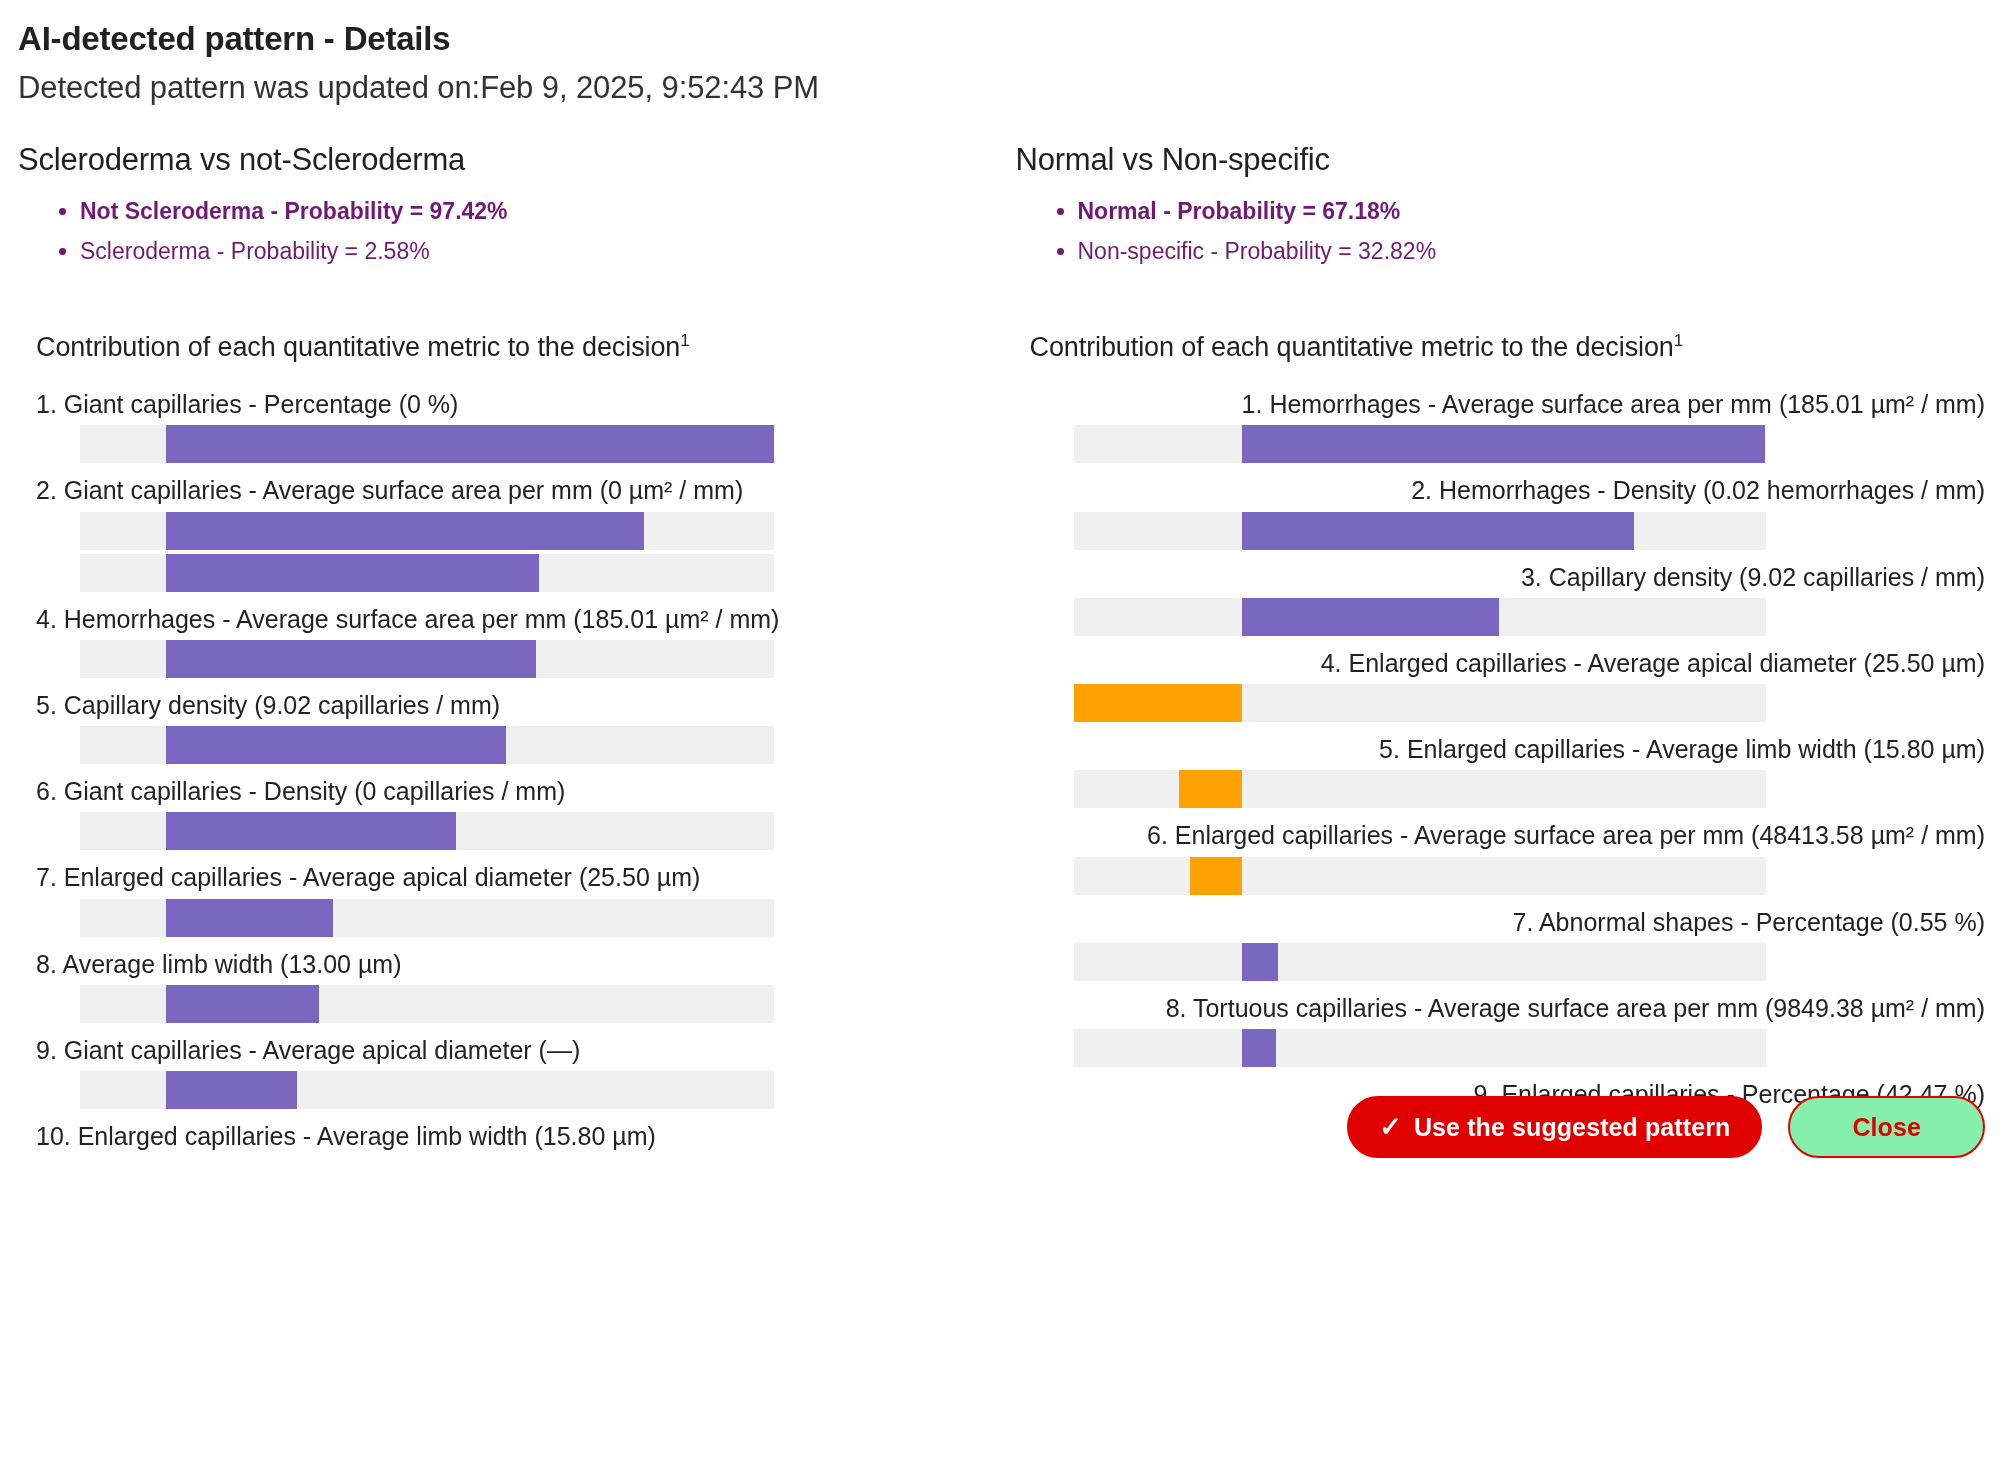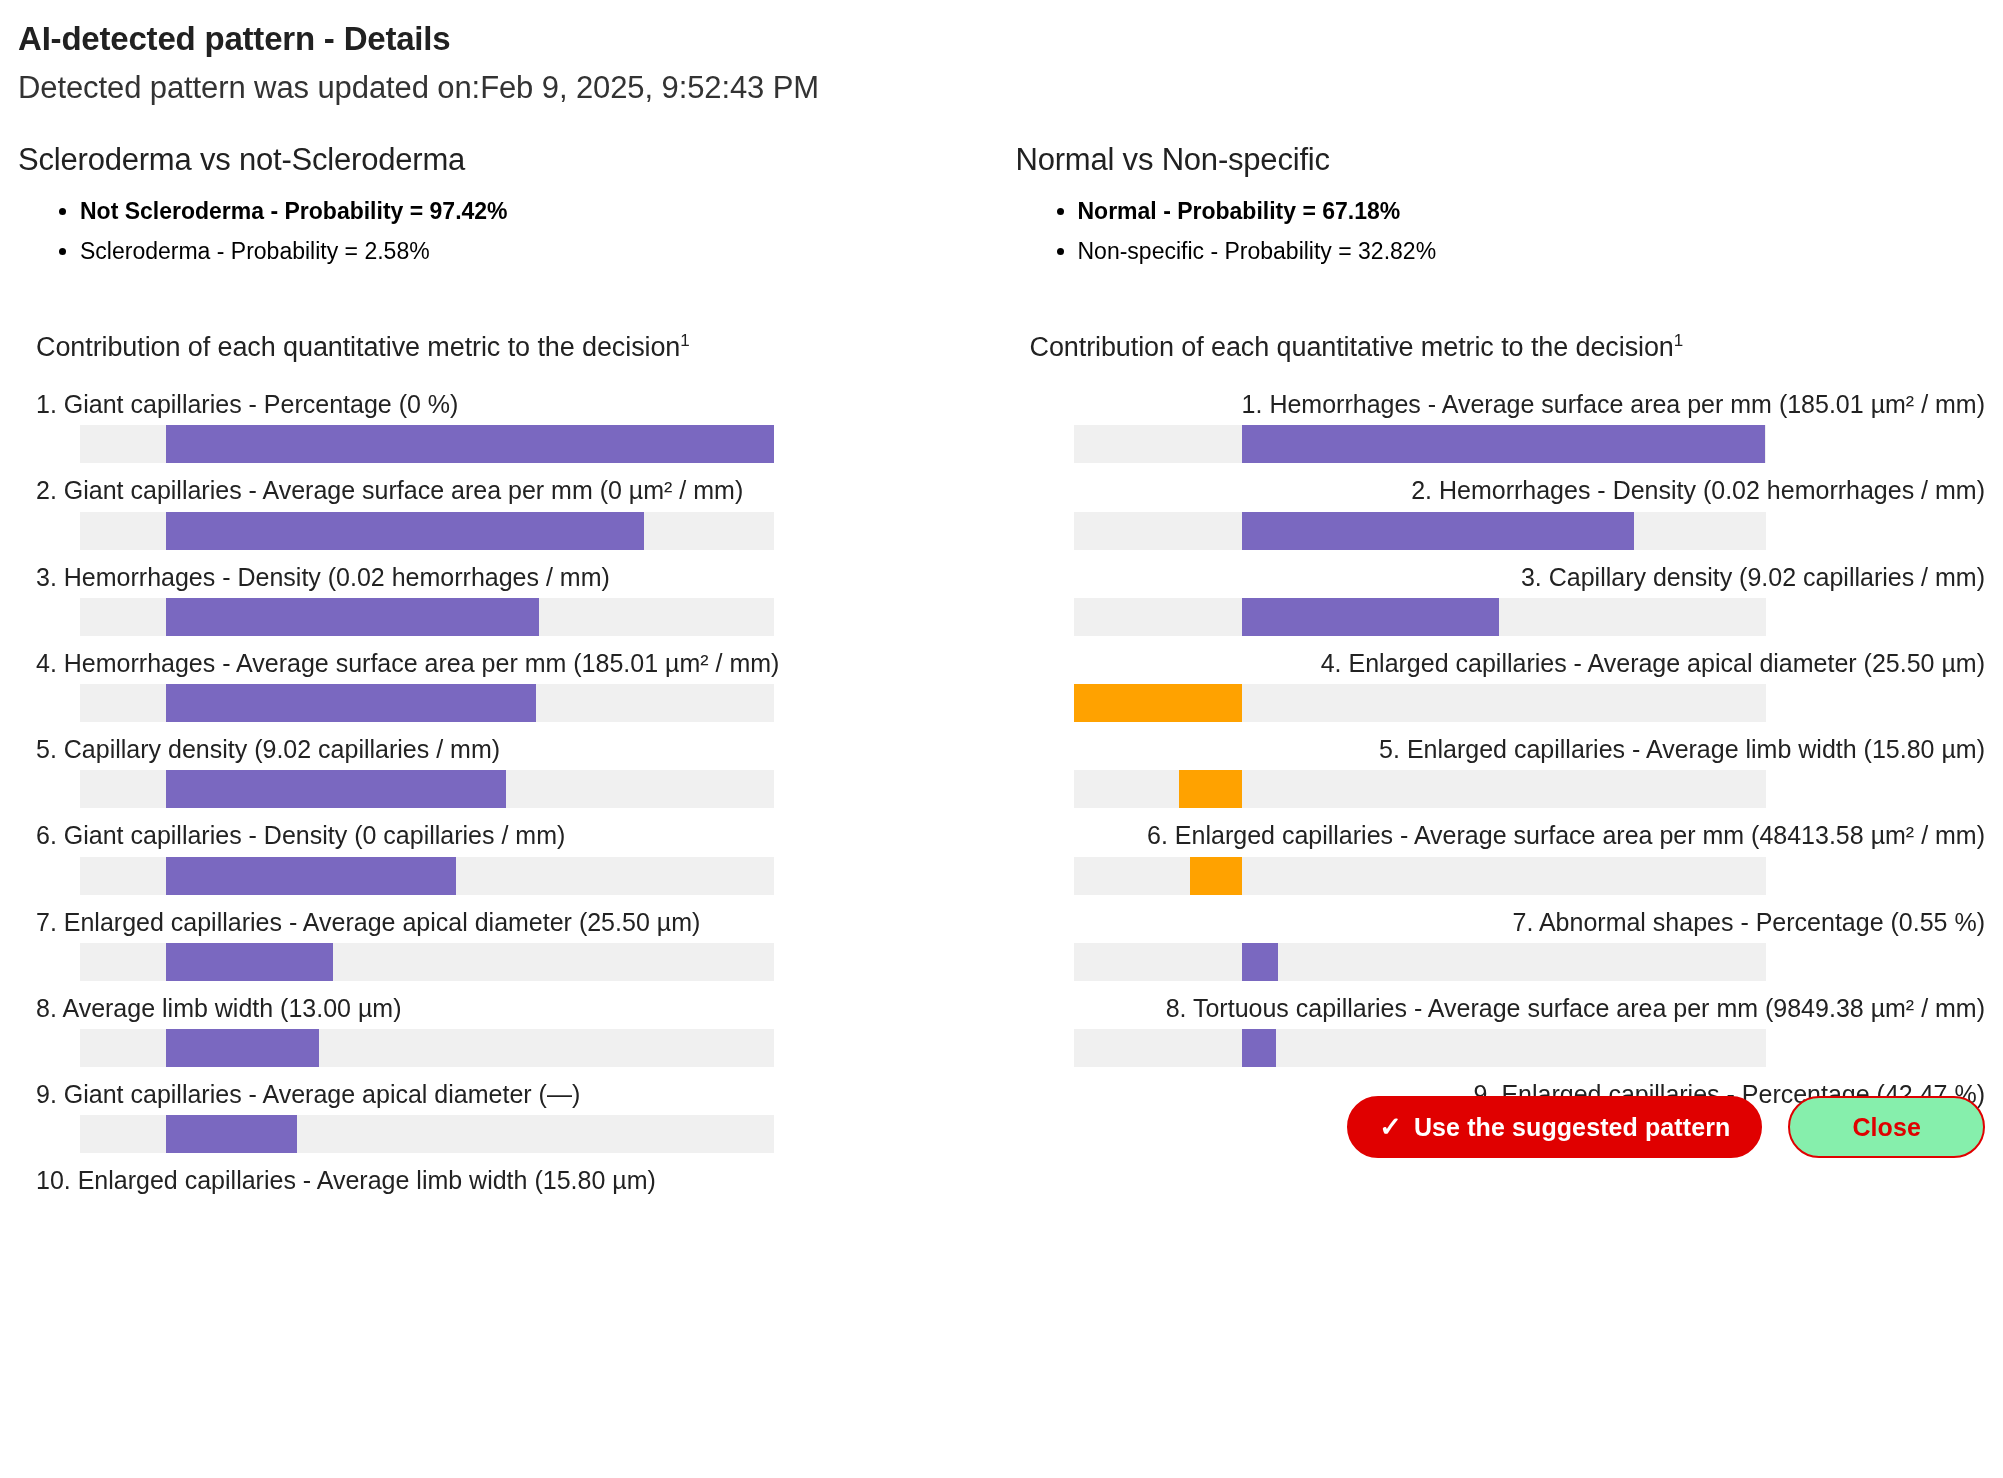--- a/index.html
+++ b/index.html
@@ -39,21 +39,21 @@
     font-size: 31px; font-weight: 400; color: #212121;
     margin: 0 0 14px 0; letter-spacing: -0.2px;
   }
 
   ul.prob-list {
     list-style: disc;
     margin: 14px 0 0 0;
     padding-left: 62px;
   }
   ul.prob-list li {
-    font-size: 23px; color: #000000; line-height: 1.72;
+    font-size: 23px; color: #701a75; line-height: 1.72;
   }
   ul.prob-list li.primary { font-weight: 700; }
 
   .contrib-title {
     font-size: 27px; font-weight: 400; color: #222222;
     margin: 60px 0 0 18px; letter-spacing: -0.1px;
   }
   .col.right .contrib-title { margin-left: 14px; }
   .contrib-title sup { font-size: 17px; }
 
@@ -159,21 +159,20 @@
               <div class="bar-fill" style="left: 12.4%; width: 87.6%;"></div>
             </div>
           </li>
           <li>
             <span class="m-label">2. Giant capillaries - Average surface area per mm (0 µm² / mm)</span>
             <div class="bar-row">
               <div class="bar-fill" style="left: 12.4%; width: 68.8%;"></div>
             </div>
           </li>
           <li>
-            <span class="m-label">3. Hemorrhages - Density (0.02 hemorrhages / mm)</span>
             <div class="bar-row">
               <div class="bar-fill" style="left: 12.4%; width: 53.7%;"></div>
             </div>
           </li>
           <li>
             <span class="m-label">4. Hemorrhages - Average surface area per mm (185.01 µm² / mm)</span>
             <div class="bar-row">
               <div class="bar-fill" style="left: 12.4%; width: 53.3%;"></div>
             </div>
           </li>

